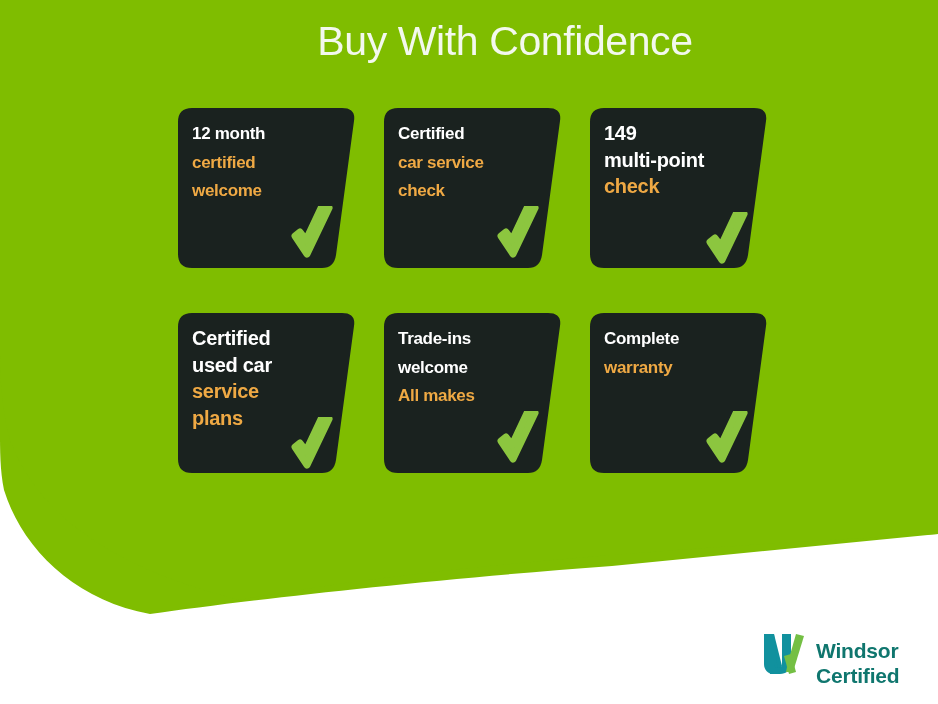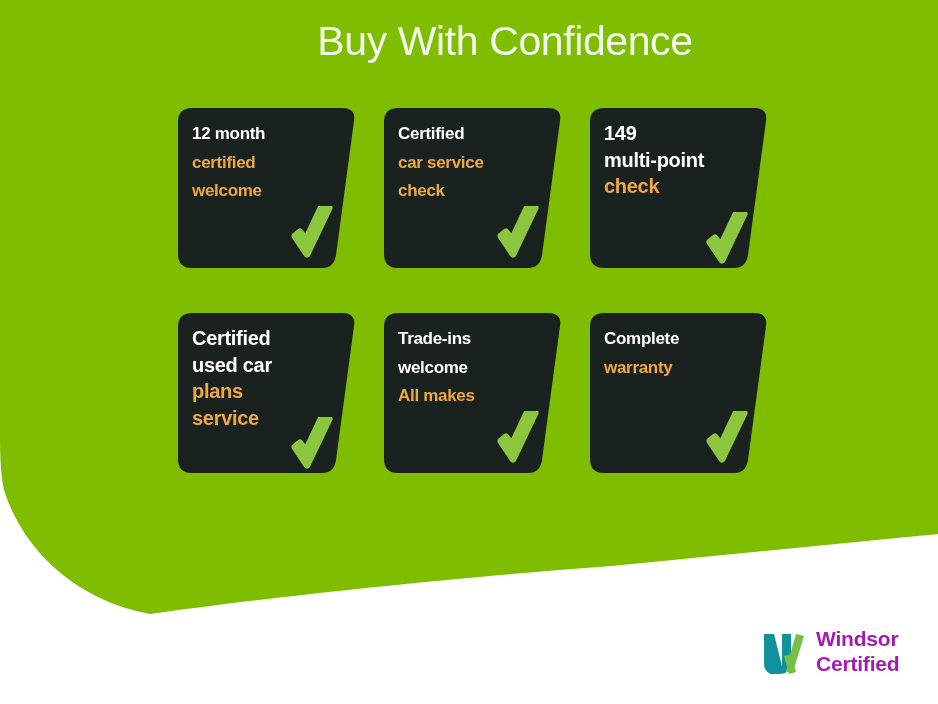--- a/index.html
+++ b/index.html
@@ -104,22 +104,22 @@
     height: 56px;
   }
   .logo-mark {
     position: absolute;
     left: 0;
     top: 2px;
   }
   .logo-text {
     position: absolute;
     left: 56px;
-    top: 0px;
-    color: #a21caf;
+    top: 12px;
+    color: #0f766e;
     font-size: 21px;
     font-weight: bold;
     line-height: 25px;
     letter-spacing: -0.2px;
     white-space: nowrap;
   }
 </style>
 </head>
 <body>
 
@@ -178,22 +178,22 @@
       </svg>
     </div>
 
     <div class="card c0 r1 compact">
       <svg class="shape" viewBox="0 0 178 160">
         <path d="M14,0 L164,0 Q178,0 176,13 L158,147 Q156,160 144,160 L14,160 Q0,160 0,146 L0,14 Q0,0 14,0 Z" fill="#1a221f"></path>
       </svg>
       <div class="card-body">
         <div class="card-line white">Certified</div>
         <div class="card-line white">used car</div>
+        <div class="card-line amber">service</div>
         <div class="card-line amber">plans</div>
-        <div class="card-line amber">service</div>
       </div>
       <svg class="tick" style="left:113px; top:104px;" width="44" height="56" viewBox="0 0 44 56">
         <path d="M4,30 L16,48 L38,2 L31,0 L15,34 L9,26 Z" fill="#8cc63f" stroke="#8cc63f" stroke-width="7" stroke-linejoin="round" stroke-linecap="round"></path>
       </svg>
     </div>
 
     <div class="card c1 r1">
       <svg class="shape" viewBox="0 0 178 160">
         <path d="M14,0 L164,0 Q178,0 176,13 L158,147 Q156,160 144,160 L14,160 Q0,160 0,146 L0,14 Q0,0 14,0 Z" fill="#1a221f"></path>
       </svg>

